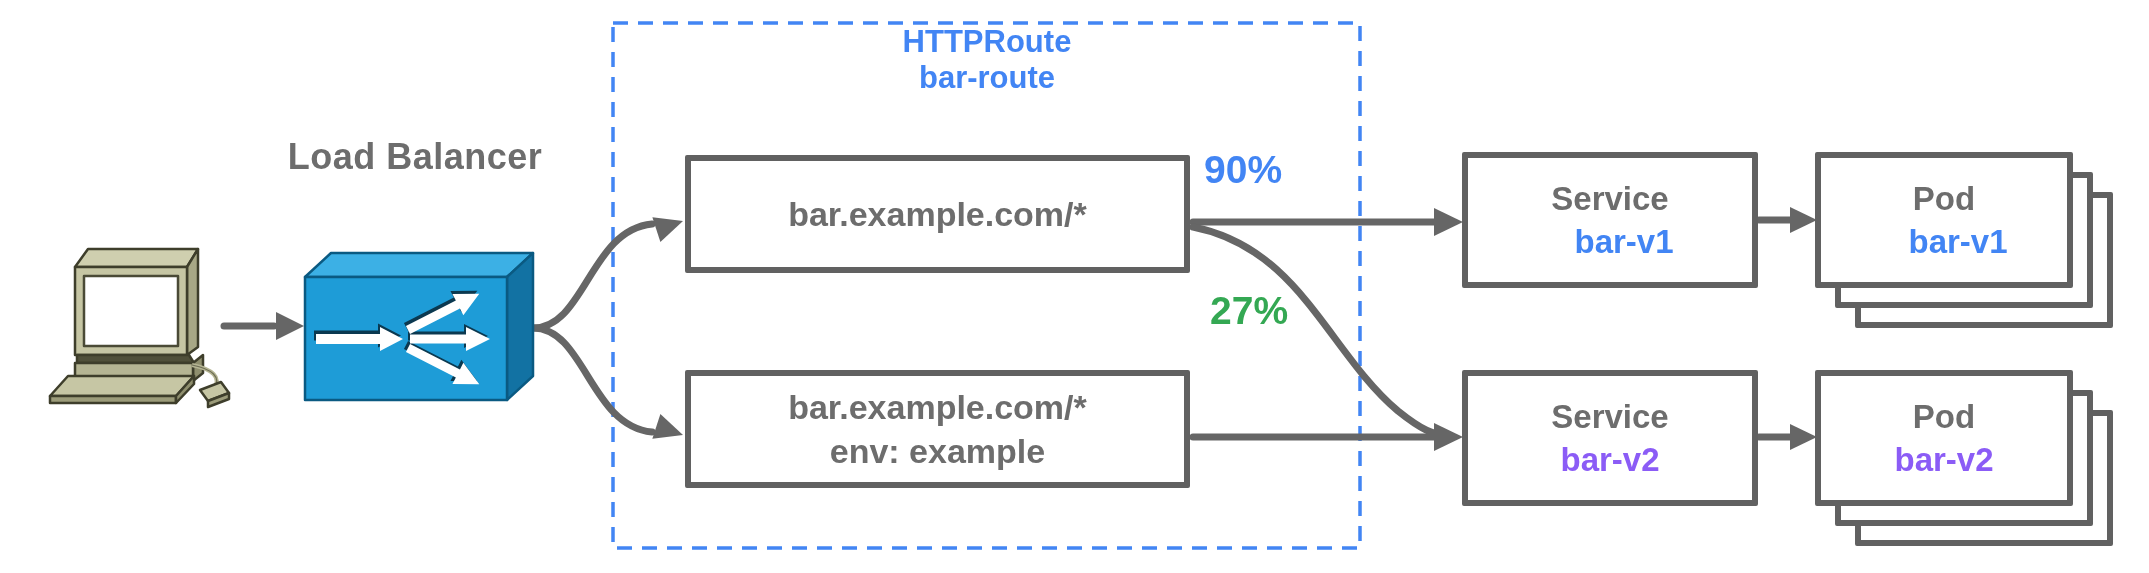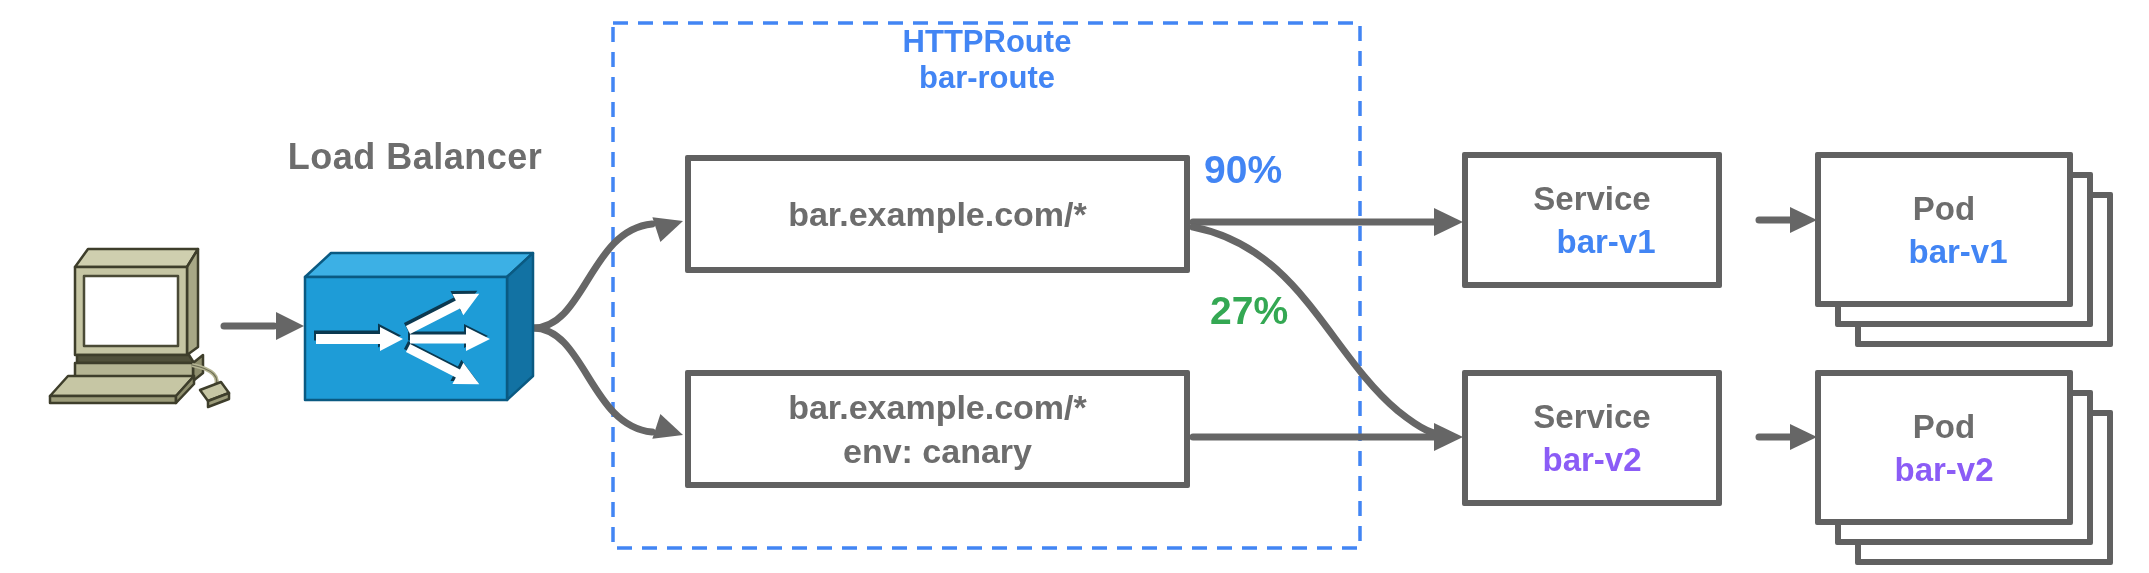--- a/index.html
+++ b/index.html
@@ -21,26 +21,26 @@
     font-size:31px;font-weight:bold;color:#4285F4;line-height:36px;
   }
   .node{
     background:#ffffff;border:6px solid #616161;border-radius:2px;
     display:flex;flex-direction:column;align-items:center;justify-content:center;
     font-weight:bold;color:#6d6d6d;text-align:center;
   }
   .route-box{left:685px;width:505px;height:118px;font-size:34px;line-height:44px;}
   .route-box-1{top:155px;}
   .route-box-2{top:370px;}
-  .svc-box{left:1462px;width:260px;height:136px;font-size:33px;line-height:43px;}
+  .svc-box{left:1462px;width:296px;height:136px;font-size:33px;line-height:43px;}
   .row-top{top:152px;}
   .row-bottom{top:370px;}
   .pod-stack{width:302px;height:178px;}
   .pod-stack .layer{
-    position:absolute;width:258px;height:155px;background:#ffffff;
+    position:absolute;width:258px;height:136px;background:#ffffff;
     border:6px solid #616161;border-radius:2px;
   }
   .pod-stack .layer.back{left:40px;top:40px;}
   .pod-stack .layer.mid{left:20px;top:20px;}
   .pod-stack .layer.front{
     left:0;top:0;display:flex;flex-direction:column;align-items:center;justify-content:center;
     font-size:33px;font-weight:bold;color:#6d6d6d;line-height:43px;
   }
   .pct{font-size:39px;font-weight:bold;}
   .pct-90{left:1204px;top:148px;color:#4285F4;}
@@ -146,21 +146,21 @@
   <div class="abs route-title">
     <div>HTTPRoute</div>
     <div>bar-route</div>
   </div>
 
   <div class="abs node route-box route-box-1">
     <div>bar.example.com/*</div>
   </div>
   <div class="abs node route-box route-box-2">
     <div>bar.example.com/*</div>
-    <div>env: canary</div>
+    <div>env: example</div>
   </div>
 
   <div class="abs pct pct-90">90%</div>
   <div class="abs pct pct-10">27%</div>
 
   <div class="abs node svc-box row-top">
     <div>Service</div>
     <div class="name-blue">bar-v1</div>
   </div>
   <div class="abs node svc-box row-bottom">

